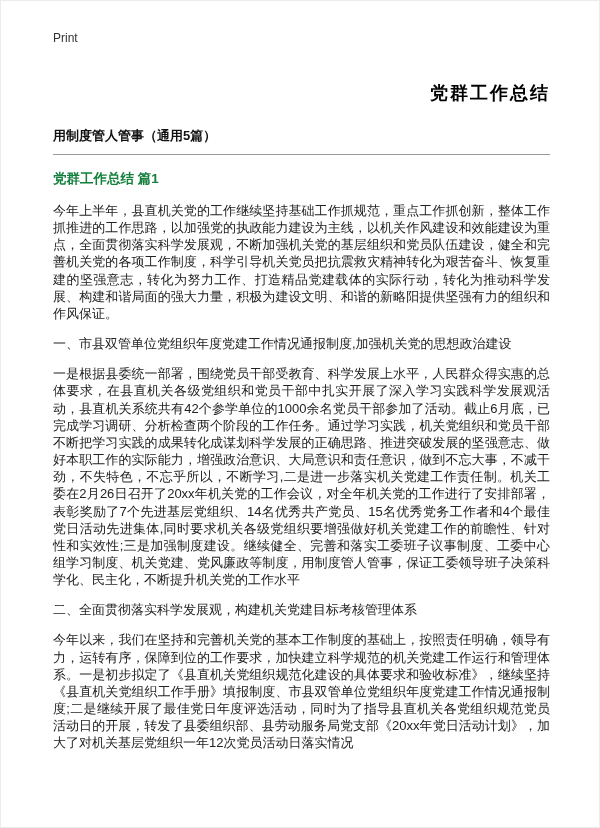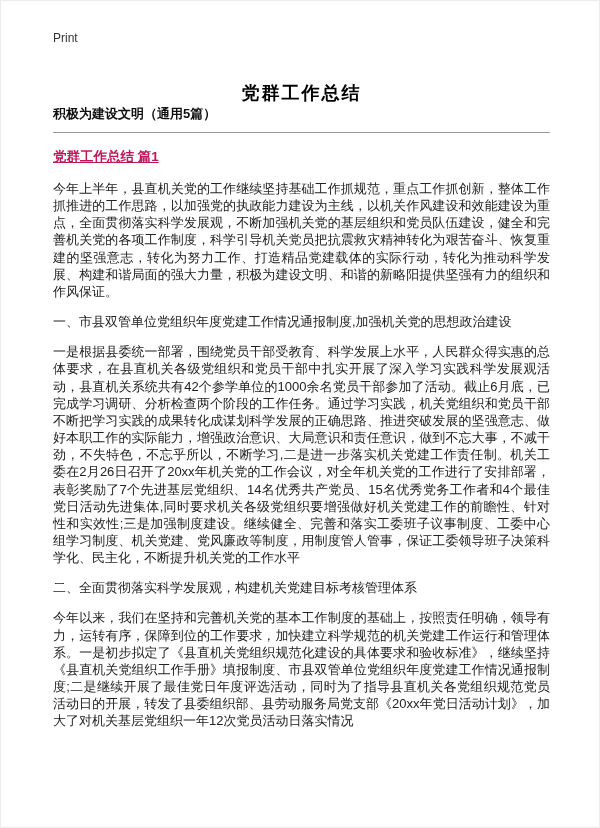--- a/index.html
+++ b/index.html
@@ -20,63 +20,63 @@
     overflow: hidden;
   }
   .print-link {
     font-size: 12px;
     color: #333333;
     margin-bottom: 36px;
     cursor: pointer;
     width: fit-content;
   }
   .doc-title {
-    text-align: center;
+    text-align: right;
     font-size: 18px;
     font-weight: bold;
     color: #000000;
     letter-spacing: 2px;
+    margin-bottom: 22px;
   }
   .doc-subtitle {
     font-size: 13px;
     font-weight: bold;
     color: #111111;
     margin-bottom: 9px;
   }
   hr.divider {
     border: none;
     border-top: 1px solid #9a9a9a;
     margin: 0 0 15px 0;
   }
   .section-heading {
     font-size: 13.5px;
     font-weight: bold;
-    color: #be185d;
+    color: #15803d;
     margin-bottom: 14px;
-    text-decoration: underline;
   }
   .para {
     font-size: 13px;
     line-height: 1.32;
     color: #222222;
     text-align: justify;
     text-justify: inter-character;
     word-break: break-all;
     margin-bottom: 13px;
   }
 </style>
 </head>
 <body>
 
 <div class="page">
   <div class="print-link">Print</div>
 
   <h1 class="doc-title">党群工作总结</h1>
 
-  <div class="doc-subtitle">积极为建设文明（通用5篇）</div>
+  <div class="doc-subtitle">用制度管人管事（通用5篇）</div>
 
   <hr class="divider">
 
   <h2 class="section-heading">党群工作总结 篇1</h2>
 
   <p class="para">今年上半年，县直机关党的工作继续坚持基础工作抓规范，重点工作抓创新，整体工作抓推进的工作思路，以加强党的执政能力建设为主线，以机关作风建设和效能建设为重点，全面贯彻落实科学发展观，不断加强机关党的基层组织和党员队伍建设，健全和完善机关党的各项工作制度，科学引导机关党员把抗震救灾精神转化为艰苦奋斗、恢复重建的坚强意志，转化为努力工作、打造精品党建载体的实际行动，转化为推动科学发展、构建和谐局面的强大力量，积极为建设文明、和谐的新略阳提供坚强有力的组织和作风保证。</p>
 
   <p class="para">一、市县双管单位党组织年度党建工作情况通报制度,加强机关党的思想政治建设</p>
 
   <p class="para">一是根据县委统一部署，围绕党员干部受教育、科学发展上水平，人民群众得实惠的总体要求，在县直机关各级党组织和党员干部中扎实开展了深入学习实践科学发展观活动，县直机关系统共有42个参学单位的1000余名党员干部参加了活动。截止6月底，已完成学习调研、分析检查两个阶段的工作任务。通过学习实践，机关党组织和党员干部不断把学习实践的成果转化成谋划科学发展的正确思路、推进突破发展的坚强意志、做好本职工作的实际能力，增强政治意识、大局意识和责任意识，做到不忘大事，不减干劲，不失特色，不忘乎所以，不断学习,二是进一步落实机关党建工作责任制。机关工委在2月26日召开了20xx年机关党的工作会议，对全年机关党的工作进行了安排部署，表彰奖励了7个先进基层党组织、14名优秀共产党员、15名优秀党务工作者和4个最佳党日活动先进集体,同时要求机关各级党组织要增强做好机关党建工作的前瞻性、针对性和实效性;三是加强制度建设。继续健全、完善和落实工委班子议事制度、工委中心组学习制度、机关党建、党风廉政等制度，用制度管人管事，保证工委领导班子决策科学化、民主化，不断提升机关党的工作水平</p>

